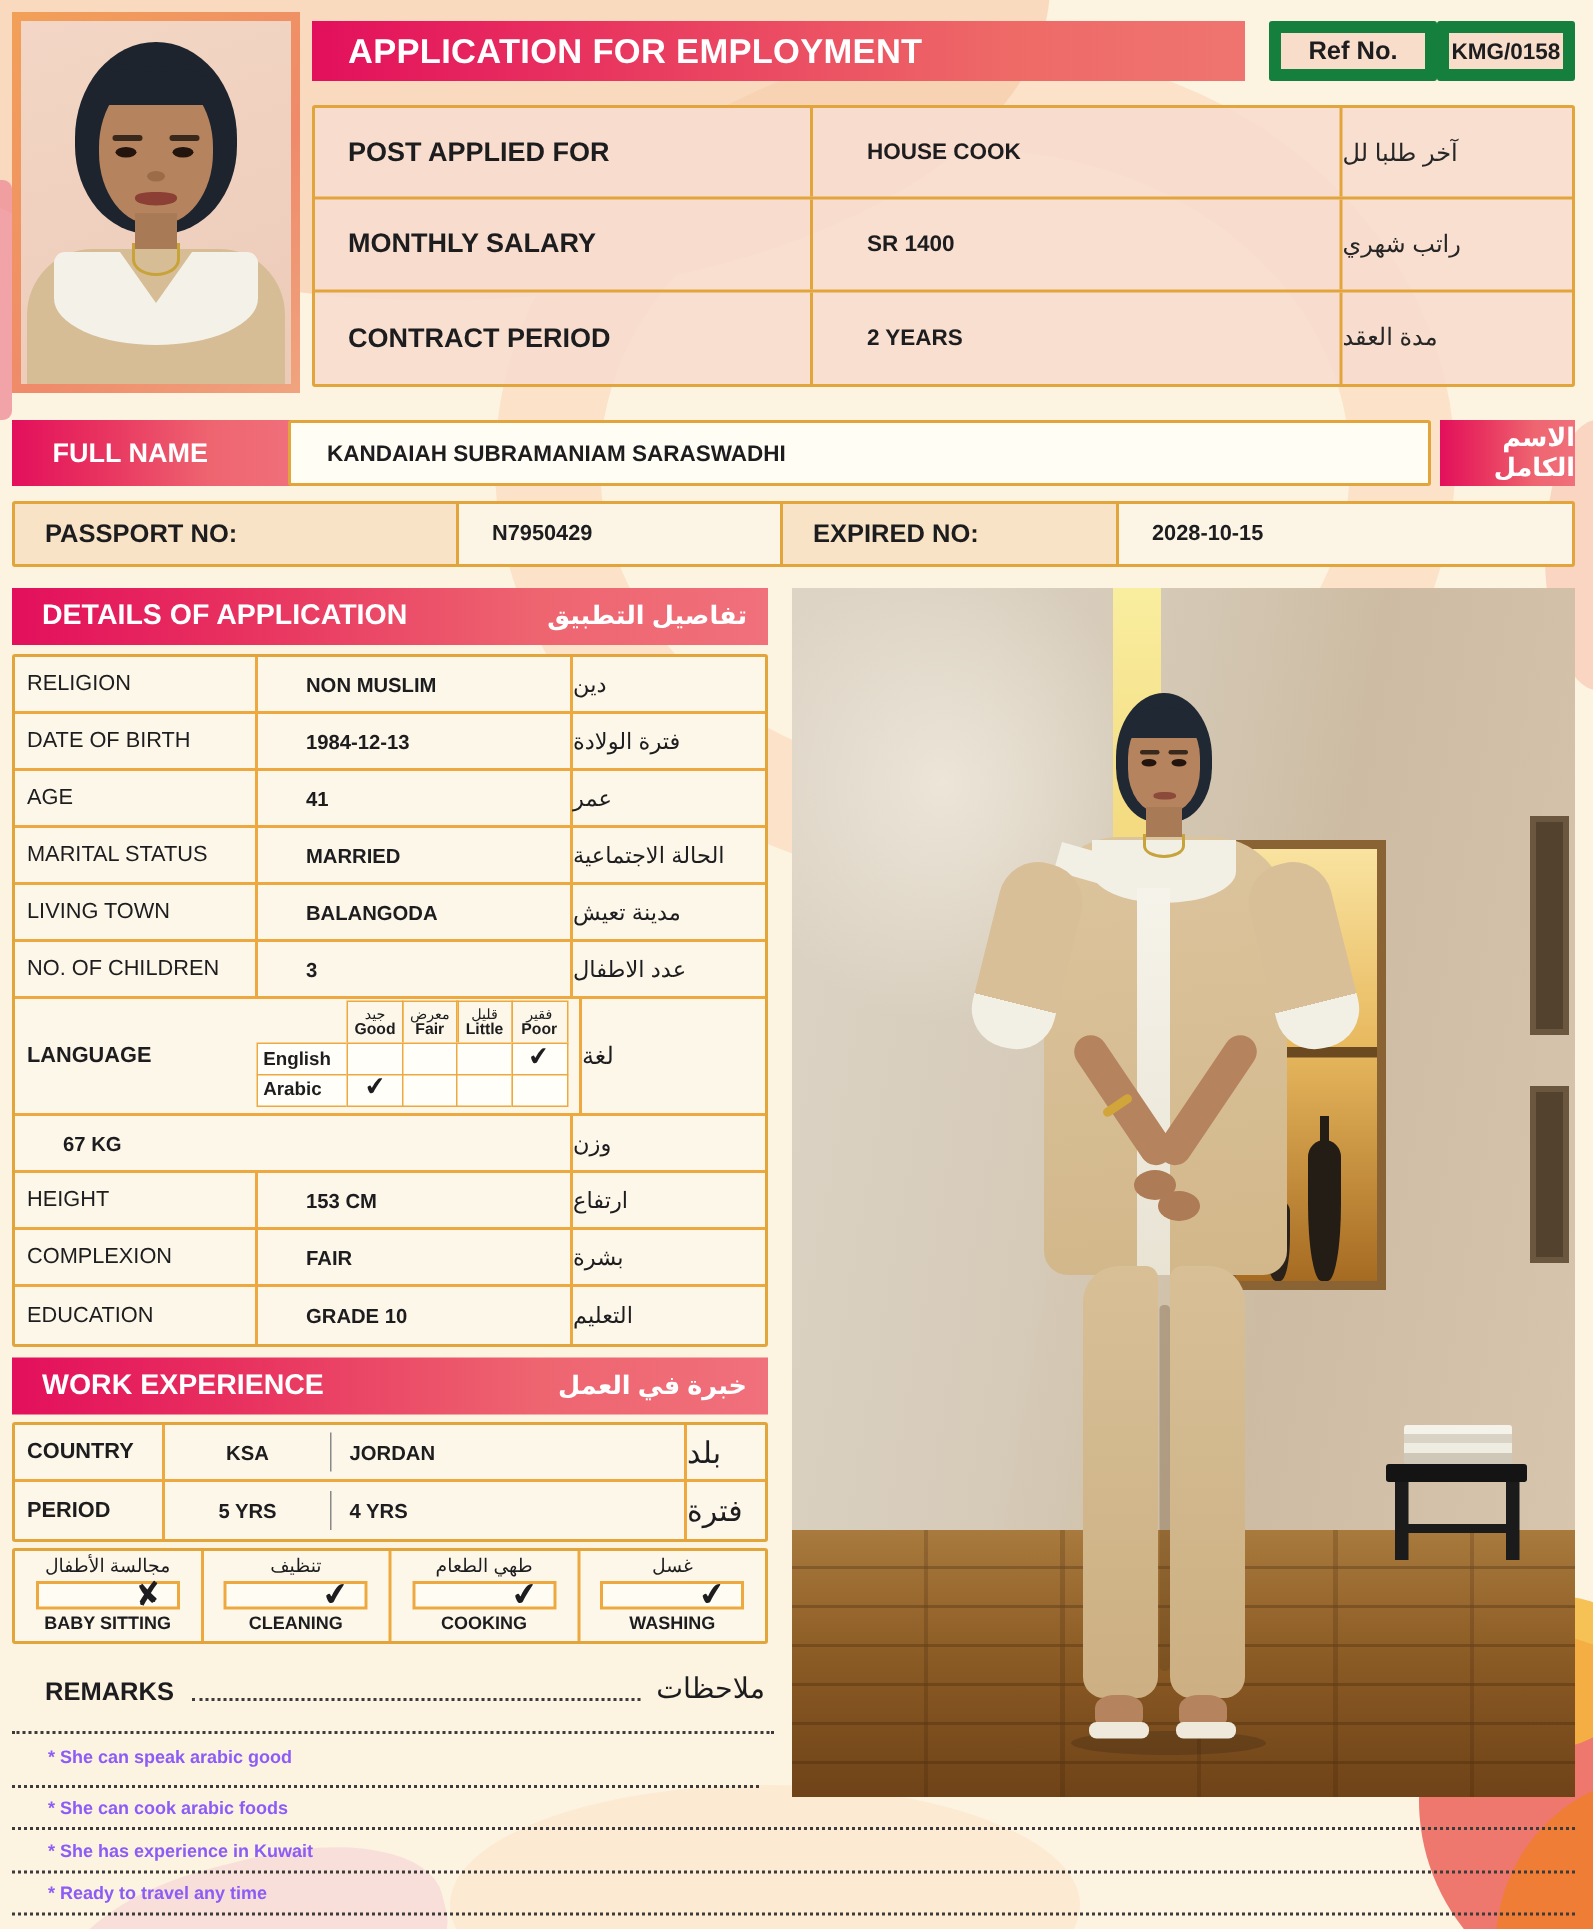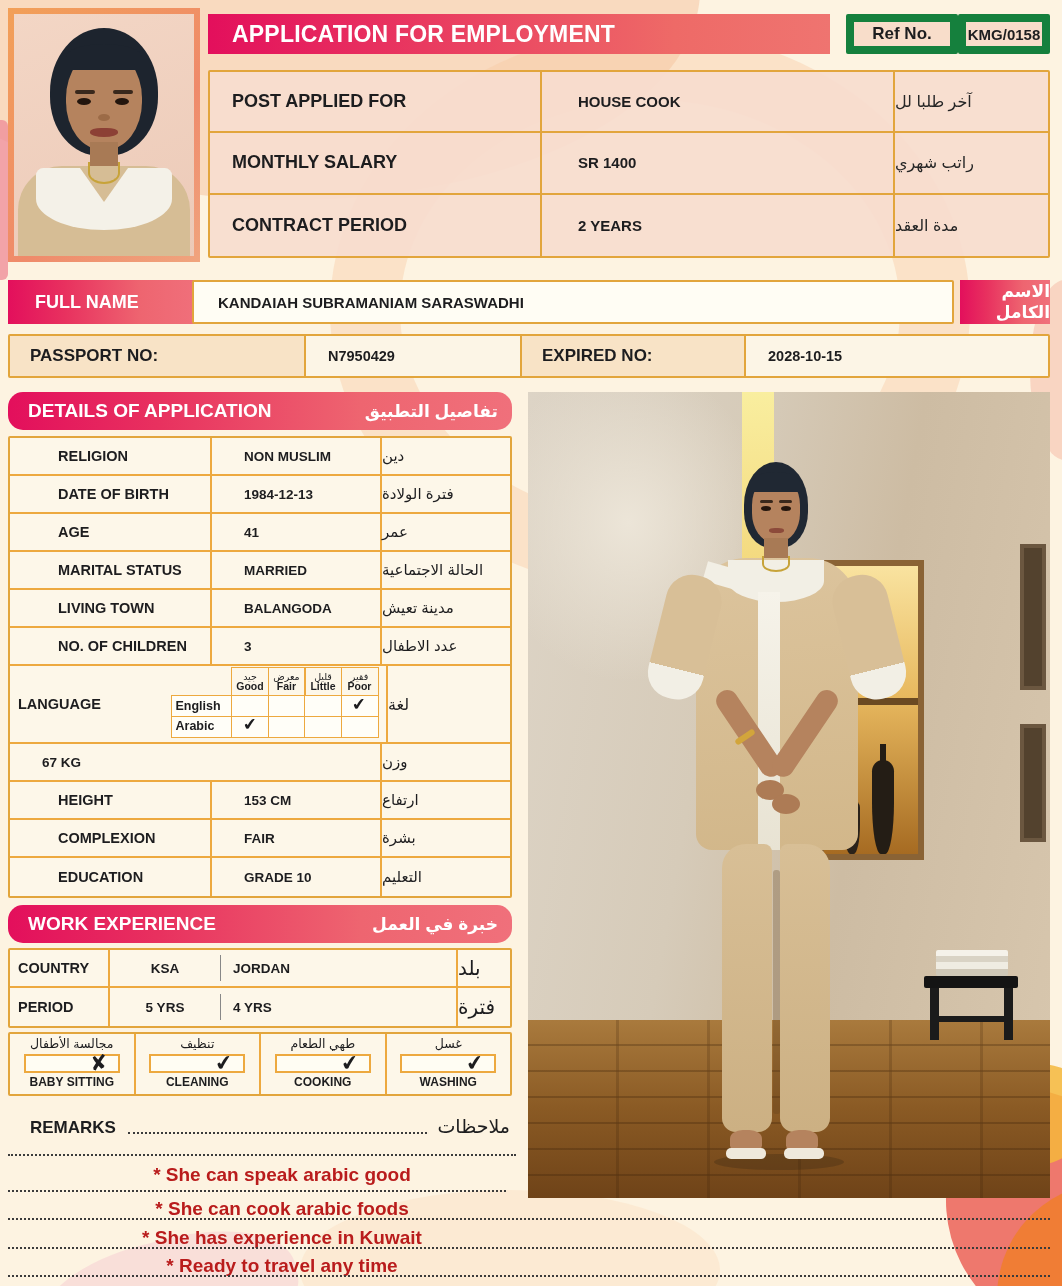--- a/index.html
+++ b/index.html
@@ -34,28 +34,28 @@
   
   .pinkgrad{background:linear-gradient(90deg,#e30f5c 0%,#e8315f 30%,#ee6570 70%,#f0707b 100%);color:#fff;font-weight:bold;}
   .fn-label{left:8px;top:280px;width:190px;height:44px;display:flex;align-items:center;padding-left:27px;box-sizing:border-box;font-size:18px;}
   .fn-value{left:192px;top:280px;width:762px;height:44px;background:#fffdf4;display:flex;align-items:center;padding-left:24px;box-sizing:border-box;font-weight:bold;font-size:15px;}
   .fn-ar{left:960px;top:280px;width:90px;height:44px;display:flex;align-items:center;justify-content:center;font-size:17px;}
   .passrow{left:8px;top:334px;width:1042px;height:44px;display:flex;background:#fcf5e6;}
   .pcell{box-sizing:border-box;display:flex;align-items:center;border-right:2px solid #e2a53c;font-weight:bold;}
   .pcell:last-child{border-right:none;}
   .plab{background:#f8e3c6;font-size:17px;padding-left:20px;}
   .pval{font-size:14.5px;padding-left:22px;}
-  .sec-head{left:8px;top:392px;width:504px;height:38px;display:flex;align-items:center;box-sizing:border-box;padding:0 14px 0 20px;border-radius:15px;}
+  .sec-head{left:8px;top:392px;width:504px;height:38px;display:flex;align-items:center;box-sizing:border-box;padding:0 14px 0 20px;}
   .sec-head .en{font-size:19px;flex:1;}
   .sec-head .ar{font-size:17px;}
   
   .details{left:8px;top:436px;width:504px;background:#fdf7e9;}
   .drow{display:flex;height:38px;border-bottom:2px solid #eda93f;box-sizing:border-box;}
   .dcell{box-sizing:border-box;display:flex;align-items:center;}
-  .dlabel{width:162px;padding-left:8px;font-weight:bold;font-size:14.5px;border-right:2px solid #eda93f;margin-left:40px;}
+  .dlabel{width:162px;padding-left:8px;font-weight:normal;font-size:14.5px;border-right:2px solid #eda93f;}
   .dvalue{flex:1;padding-left:32px;font-weight:bold;font-size:13.5px;border-right:2px solid #eda93f;}
   .dar{width:128px;justify-content:flex-end;padding-right:12px;font-size:15px;}
   
   .langrow{display:flex;height:78px;border-bottom:2px solid #eda93f;box-sizing:border-box;}
   .langlabel{width:162px;padding-left:8px;font-weight:bold;font-size:14.5px;display:flex;align-items:center;box-sizing:border-box;}
   .langgrid{width:214px;display:flex;flex-direction:column;padding-top:2px;box-sizing:border-box;}
   .lg-r{display:flex;}
   .lg-c{width:38px;box-sizing:border-box;border:1.5px solid #eda93f;margin:-1.5px 0 0 -1.5px;
         display:flex;flex-direction:column;align-items:center;justify-content:center;line-height:1;}
   .lg-head{height:30px;}
@@ -81,21 +81,21 @@
   .skill .ar{font-size:12.5px;line-height:1.25;}
   .skill .box{width:92px;height:15px;border:2px solid #eda93f;background:#fffdf3;margin-top:1px;}
   .skill .en{font-weight:bold;font-size:12px;margin-top:2px;}
   .skill .mark{position:absolute;right:26px;top:17px;font-size:21px;font-weight:bold;transform:rotate(-8deg);}
   
   .remarksline{left:8px;top:1112px;width:504px;height:26px;display:flex;align-items:flex-end;}
   .remarksline .en{font-weight:bold;font-size:17px;padding-left:22px;}
   .remarksline .leader{flex:1;border-bottom:2.5px dotted #3b3b3b;margin:0 10px 4px 12px;}
   .remarksline .ar{font-size:19px;padding-right:2px;}
   .dotline{height:0;border-bottom:2.5px dotted #3b3b3b;}
-  .remark{font-weight:bold;font-size:19px;color:#b91c1c;padding-left:24px;text-align:center;}
+  .remark{font-weight:bold;font-size:12px;color:#8b5cf6;padding-left:24px;}
   
   .portrait{left:8px;top:8px;width:192px;height:254px;background:linear-gradient(135deg,#f2a058,#ef8a6a 60%,#f0a47e);padding:6px;box-sizing:border-box;}
   .portrait .ph{position:relative;width:100%;height:100%;background:linear-gradient(160deg,#f3d6c5,#eccab8);overflow:hidden;}
   
   .photo{left:528px;top:392px;width:522px;height:806px;overflow:hidden;background:#d4c8b5;}
   .photo *{position:absolute;}
   
   .skin{background:#b5835e;}
 </style>
 </head>

